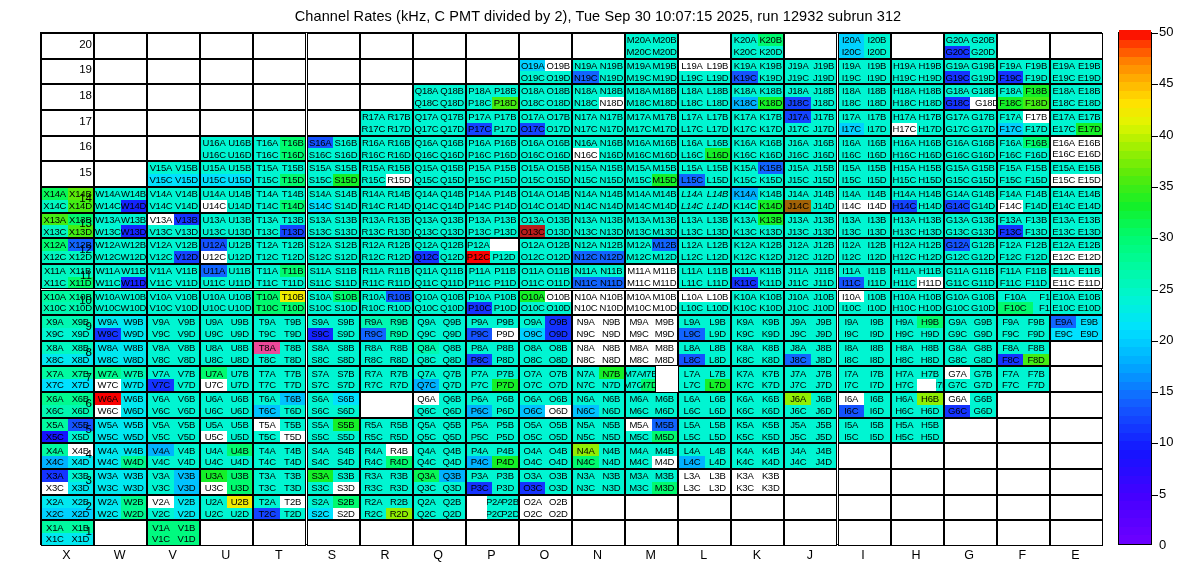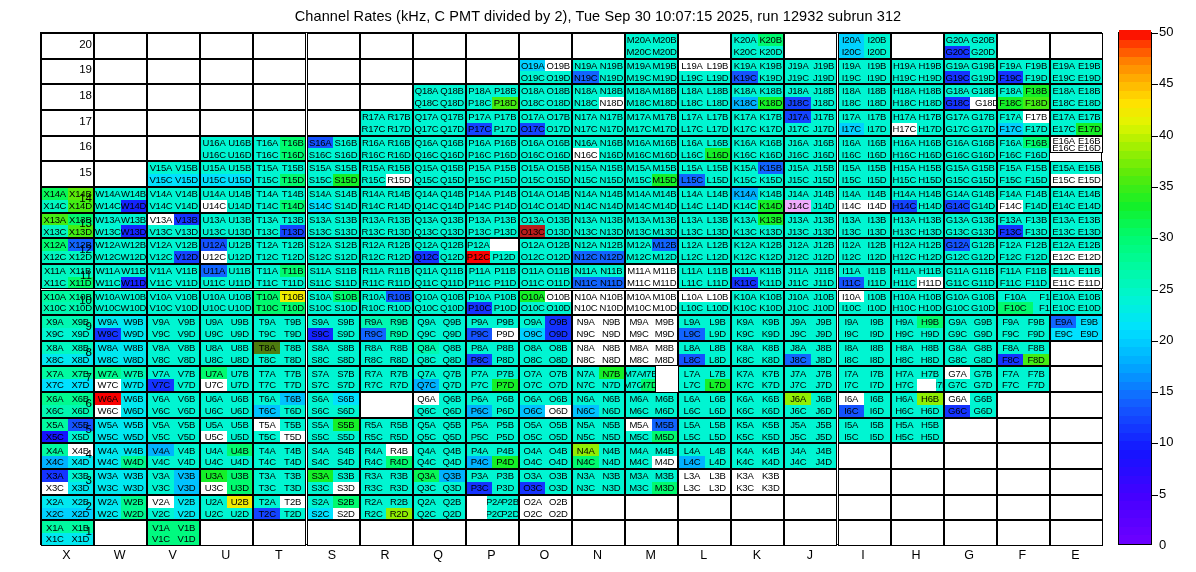--- a/index.html
+++ b/index.html
@@ -1111,21 +1111,21 @@
           <span>T9B</span>
         </div>
         <div class="sub" style="background: rgb(0, 245, 210);">
           <span>T9C</span>
         </div>
         <div class="sub" style="background: rgb(0, 245, 210);">
           <span>T9D</span>
         </div>
       </div>
       <div class="cell" style="left: 212.4px; top: 307.8px; width: 53.1px; height: 25.65px;">
-        <div class="sub" style="background: #4d7c0f;">
+        <div class="sub" style="background: #ec4899;">
           <span>T8A</span>
         </div>
         <div class="sub" style="background: rgb(0, 245, 210);">
           <span>T8B</span>
         </div>
         <div class="sub" style="background: rgb(0, 245, 210);">
           <span>T8C</span>
         </div>
         <div class="sub" style="background: rgb(0, 245, 210);">
           <span>T8D</span>
@@ -3074,21 +3074,21 @@
         <div class="sub" style="background: rgb(0, 245, 210);">
           <span>L15B</span>
         </div>
         <div class="sub" style="background: rgb(17, 100, 255);">
           <span>L15C</span>
         </div>
         <div class="sub" style="background: rgb(0, 245, 210);">
           <span>L15D</span>
         </div>
       </div>
-      <div class="cell" style="left: 637.2px; top: 153.9px; width: 53.1px; height: 25.65px;">
+      <div class="cell" style="left: 637.2px; top: 153.9px; width: 53.1px; height: 25.65px; font-style: italic;">
         <div class="sub" style="background: rgb(0, 245, 210);">
           <span>L14A</span>
         </div>
         <div class="sub" style="background: rgb(0, 245, 210);">
           <span>L14B</span>
         </div>
         <div class="sub" style="background: rgb(0, 245, 210);">
           <span>L14C</span>
         </div>
         <div class="sub" style="background: rgb(0, 245, 210);">
@@ -3601,21 +3601,21 @@
           <span>J15D</span>
         </div>
       </div>
       <div class="cell" style="left: 743.4px; top: 153.9px; width: 53.1px; height: 25.65px;">
         <div class="sub" style="background: rgb(0, 245, 210);">
           <span>J14A</span>
         </div>
         <div class="sub" style="background: rgb(0, 245, 210);">
           <span>J14B</span>
         </div>
-        <div class="sub" style="background: #f0abfc;">
+        <div class="sub" style="background: #a16207;">
           <span>J14C</span>
         </div>
         <div class="sub" style="background: rgb(0, 245, 210);">
           <span>J14D</span>
         </div>
       </div>
       <div class="cell" style="left: 743.4px; top: 179.55px; width: 53.1px; height: 25.65px;">
         <div class="sub" style="background: rgb(0, 245, 210);">
           <span>J13A</span>
         </div>
@@ -4766,21 +4766,21 @@
         <div class="sub" style="background: rgb(0, 245, 210);">
           <span>E17B</span>
         </div>
         <div class="sub" style="background: rgb(0, 245, 210);">
           <span>E17C</span>
         </div>
         <div class="sub" style="background: rgb(20, 240, 40);">
           <span>E17D</span>
         </div>
       </div>
-      <div class="cell" style="left: 1008.9px; top: 102.6px; width: 53.1px; height: 17px;">
+      <div class="cell" style="left: 1008.9px; top: 102.6px; width: 53.1px; height: 25px;">
         <div class="sub" style="background: rgb(255, 255, 255);">
           <span>E16A</span>
         </div>
         <div class="sub" style="background: rgb(255, 255, 255);">
           <span>E16B</span>
         </div>
         <div class="sub" style="background: rgb(255, 255, 255);">
           <span>E16C</span>
         </div>
         <div class="sub" style="background: rgb(255, 255, 255);">

